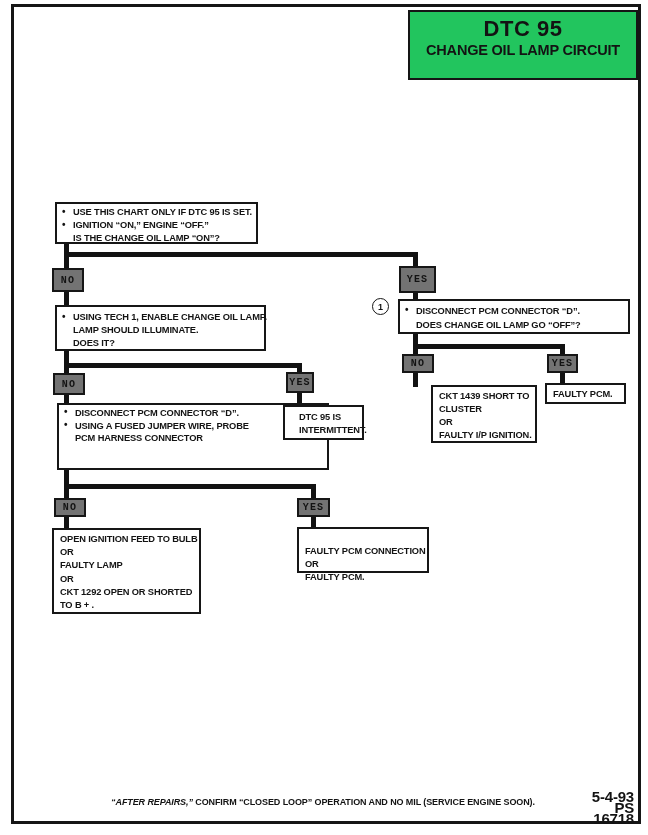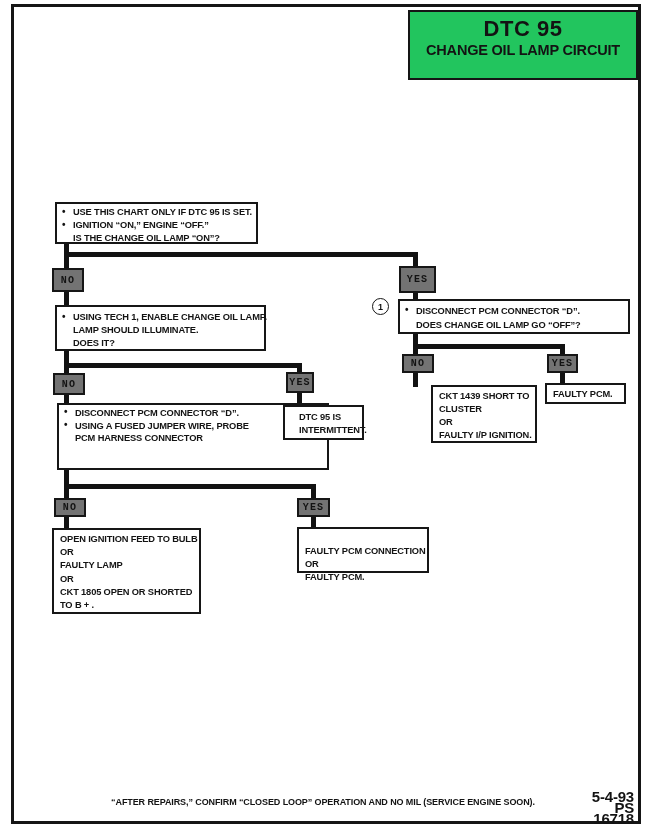--- a/index.html
+++ b/index.html
@@ -13,21 +13,21 @@
   .blt{position:absolute;left:5px;top:-1px;font-size:10px;}
   .ans{position:absolute;border:2px solid #161616;background:#737373;box-sizing:border-box;
        display:flex;align-items:center;justify-content:center;
        font-weight:bold;font-size:10px;letter-spacing:1.2px;font-family:Liberation Mono, monospace;}
   .titlebox{position:absolute;left:408px;top:10px;width:230px;height:70px;border:2px solid #151515;box-sizing:border-box;text-align:center;background:#22c55e;}
   .title-main{font-weight:bold;font-size:22px;letter-spacing:0.5px;margin-top:5px;line-height:24px;}
   .title-sub{font-weight:bold;font-size:14.5px;letter-spacing:-0.2px;line-height:18px;}
   .circle{position:absolute;left:372px;top:298px;width:17px;height:17px;border:1.6px solid #161616;border-radius:50%;box-sizing:border-box;
           display:flex;align-items:center;justify-content:center;font-weight:bold;font-size:9px;background:#fff;}
   .footer-note{position:absolute;left:98px;top:797px;width:450px;text-align:center;font-weight:bold;font-size:9px;letter-spacing:-0.1px;white-space:nowrap;}
-  .footer-note .it{}
+  .footer-note .it{font-style:italic;}
   .docref{position:absolute;left:580px;top:791px;width:54px;text-align:right;font-weight:bold;font-size:15px;line-height:11px;letter-spacing:-0.2px;}
 </style>
 </head>
 <body>
 
 <div class="page"></div>
 
 <div class="titlebox">
   <div class="title-main">DTC 95</div>
   <div class="title-sub">CHANGE OIL LAMP CIRCUIT</div>
@@ -106,21 +106,21 @@
 </div>
 
 <div class="ans" style="left:54px;top:498px;width:32px;height:19px;">NO</div>
 <div class="ans" style="left:297px;top:498px;width:33px;height:19px;">YES</div>
 
 <div class="box txt" style="left:52px;top:528px;width:149px;height:86px;padding-top:3px;line-height:13.2px;">
   <div class="ln plain"><span>OPEN IGNITION FEED TO BULB</span></div>
   <div class="ln plain"><span>OR</span></div>
   <div class="ln plain"><span>FAULTY LAMP</span></div>
   <div class="ln plain"><span>OR</span></div>
-  <div class="ln plain"><span>CKT 1805 OPEN OR SHORTED</span></div>
+  <div class="ln plain"><span>CKT 1292 OPEN OR SHORTED</span></div>
   <div class="ln plain"><span>TO B + .</span></div>
 </div>
 
 <div class="box txt" style="left:297px;top:527px;width:132px;height:46px;padding-top:16px;">
   <div class="ln plain"><span>FAULTY PCM CONNECTION</span></div>
   <div class="ln plain"><span>OR</span></div>
   <div class="ln plain"><span>FAULTY PCM.</span></div>
 </div>
 
 <div class="footer-note"><span class="it">“AFTER REPAIRS,”</span><span> CONFIRM “CLOSED LOOP” OPERATION AND NO MIL (SERVICE ENGINE SOON).</span></div>

